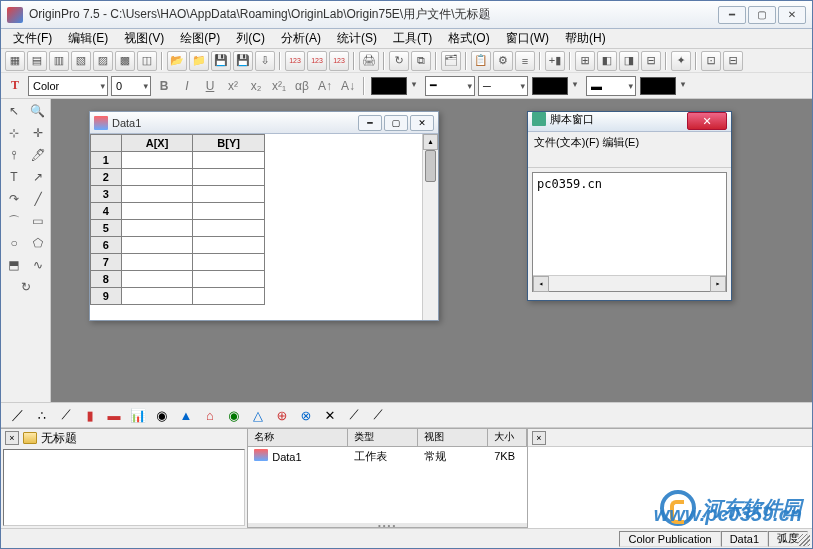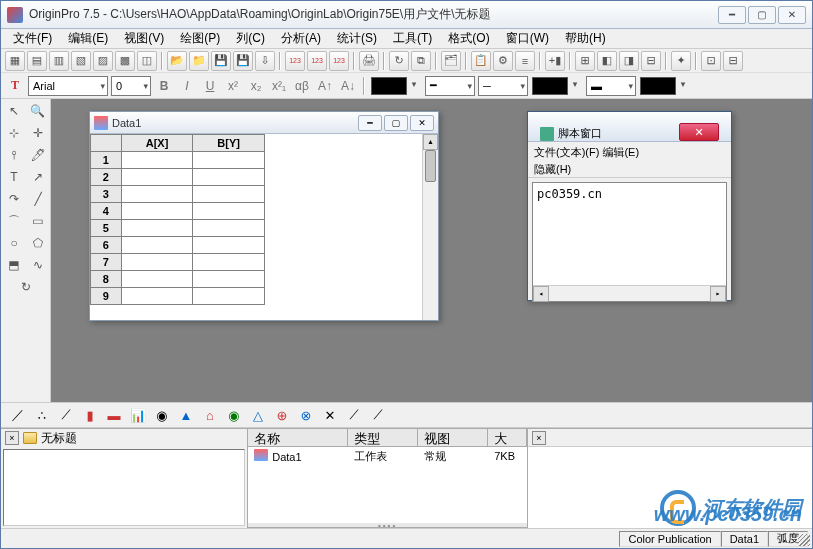--- a/index.html
+++ b/index.html
@@ -50,21 +50,21 @@
   .dw-grid th, .dw-grid td { border: 1px solid #808080; font-size: 11px; text-align: center; height: 17px; background: #fff; }
   .dw-grid th { background: #e8e8e8; font-weight: bold; }
   .dw-grid .rowhead { background: #e8e8e8; width: 30px; font-weight: bold; }
   .dw-grid .corner { background: #e8e8e8; width: 30px; }
   .dw-scroll-v { width: 16px; background: #f0f0f0; border-left: 1px solid #ccc; position: relative; }
   .dw-scroll-v::before { content: '▴'; position: absolute; top: 0; left: 0; right: 0; text-align: center; font-size: 8px; background: #e4e4e4; border: 1px solid #aaa; height: 14px; line-height: 14px; }
   .dw-scroll-v::after { content: ''; position: absolute; top: 16px; left: 2px; right: 2px; height: 30px; background: #c8c8c8; border: 1px solid #888; border-radius: 2px; }
   
   
   .script-window { position: absolute; right: 80px; top: 12px; width: 205px; height: 190px; background: #f0f0f0; border: 1px solid #3b5d84; box-shadow: 2px 2px 6px rgba(0,0,0,0.3); }
-  .sw-title { height: 30px; background: linear-gradient(#fdfefe,#dbe5f0); display: flex; align-items: flex-end; padding: 0 12px; border-bottom: 1px solid #b0bdd0; }
+  .sw-title { height: 20px; background: linear-gradient(#fdfefe,#dbe5f0); display: flex; align-items: flex-start; padding: 0 4px; border-bottom: 1px solid #b0bdd0; }
   .sw-title .sw-icon { width: 14px; height: 14px; margin-right: 4px; background: #4a8; border-radius: 1px; }
   .sw-title .sw-text { flex: 1; font-size: 11px; }
   .sw-close { width: 40px; height: 18px; background: linear-gradient(#e68,#c23); border: 1px solid #a13; border-radius: 2px; color: #fff; display: flex; align-items: center; justify-content: center; font-size: 11px; cursor: pointer; }
   .sw-menu { height: 36px; background: #f0f0f0; padding: 2px 6px; font-size: 11px; border-bottom: 1px solid #ccc; }
   .sw-menu div { padding: 1px 0; }
   .sw-menu span { cursor: pointer; }
   .sw-body { background: #fff; margin: 4px; height: calc(100% - 24px - 36px - 8px); border: 1px solid #888; padding: 4px; font-family: "SimSun", monospace; font-size: 12px; position: relative; }
   .sw-scroll { position: absolute; bottom: 0; left: 0; right: 0; height: 16px; background: #f0f0f0; border-top: 1px solid #ccc; }
   .sw-scroll::before { content: '◂'; position: absolute; left: 0; width: 14px; text-align: center; font-size: 8px; background: #e4e4e4; border: 1px solid #aaa; height: 14px; line-height: 14px; }
   .sw-scroll::after { content: '▸'; position: absolute; right: 0; width: 14px; text-align: center; font-size: 8px; background: #e4e4e4; border: 1px solid #aaa; height: 14px; line-height: 14px; }
@@ -77,21 +77,21 @@
   .bottom-panels { height: 100px; display: flex; background: #f0f0f0; border-top: 1px solid #aaa; }
   .bp-left { width: 260px; border-right: 1px solid #aaa; display: flex; flex-direction: column; }
   .bp-left-head { display: flex; align-items: center; height: 18px; padding: 0 4px; gap: 4px; }
   .bp-close { width: 14px; height: 14px; border: 1px solid #888; background: #e8e8e8; font-size: 9px; display: flex; align-items: center; justify-content: center; cursor: pointer; }
   .bp-folder-icon { width: 14px; height: 12px; background: linear-gradient(#ffe9a8,#e8c050); border: 1px solid #b89020; border-radius: 1px; }
   .bp-left-body { flex: 1; background: #fff; margin: 2px; border: 1px inset #ccc; }
   
   .bp-right { flex: 1; display: flex; }
   .bp-grid { flex: 1; display: flex; flex-direction: column; }
   .bp-grid-head { display: flex; height: 18px; background: #e8e8e8; border-bottom: 1px solid #aaa; }
-  .bp-grid-head div { border-right: 1px solid #aaa; padding: 1px 6px; font-size: 13px; font-family: Liberation Mono, monospace; }
+  .bp-grid-head div { border-right: 1px solid #aaa; padding: 1px 6px; font-size: 10px; font-family: Liberation Mono, monospace; }
   .bp-grid-body { flex: 1; background: #fff; position: relative; }
   .bp-row { display: flex; height: 18px; align-items: center; }
   .bp-row div { padding: 1px 6px; font-size: 11px; }
   .bp-row .ficon { width: 14px; height: 12px; background: linear-gradient(#f66,#6af); margin-right: 4px; display: inline-block; border-radius: 1px; }
   
   .bp-far { width: 285px; border-left: 1px solid #aaa; background: #fff; position: relative; }
   .bp-far-head { display: flex; align-items: center; height: 18px; padding: 0 4px; gap: 4px; background: #f0f0f0; border-bottom: 1px solid #ccc; }
   
   
   .statusbar { height: 20px; background: #f0f0f0; border-top: 1px solid #ccc; display: flex; align-items: center; justify-content: flex-end; padding: 0 4px; font-size: 11px; gap: 0; }
@@ -172,21 +172,21 @@
   <div class="tsep"></div>
   <div class="tbtn">✦</div>
   <div class="tsep"></div>
   <div class="tbtn">⊡</div>
   <div class="tbtn">⊟</div>
 </div>
 
 <div class="font-toolbar">
   <div class="fbtn" style="color:#c33;font-family:serif;font-weight:bold">T</div>
   <div class="ft-select" style="min-width:80px">
-      <span>Arial</span>
+      <span>Color</span>
     </div>
   <div class="ft-select" style="min-width:40px">
       <span>0</span>
     </div>
   <div class="fbtn" style="font-weight:bold">B</div>
   <div class="fbtn" style="font-style:italic">I</div>
   <div class="fbtn" style="text-decoration:underline">U</div>
   <div class="fbtn">x²</div>
   <div class="fbtn">x₂</div>
   <div class="fbtn">x²₁</div>
@@ -306,23 +306,20 @@
       <div class="sw-title">
         <div class="sw-icon"></div>
         <div class="sw-text">脚本窗口</div>
         <div class="sw-close">✕</div>
       </div>
       <div class="sw-menu">
         <div>
           <span>文件(文本)(F)</span>
           <span>编辑(E)</span>
         </div>
-        <div>
-          <span>隐藏(H)</span>
-        </div>
       </div>
       <div class="sw-body">
         <span>pc0359.cn</span>
         <div class="sw-scroll"></div>
       </div>
     </div>
   </div>
 </div>
 
 <div class="plot-toolbar">

